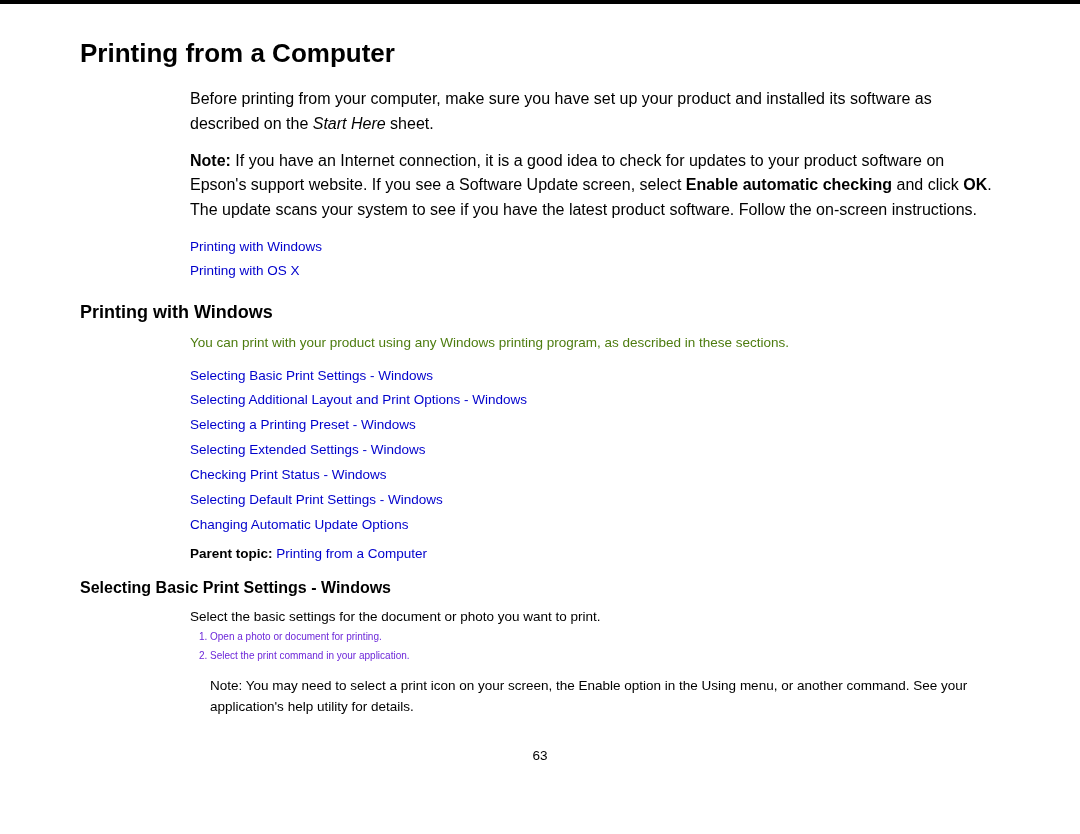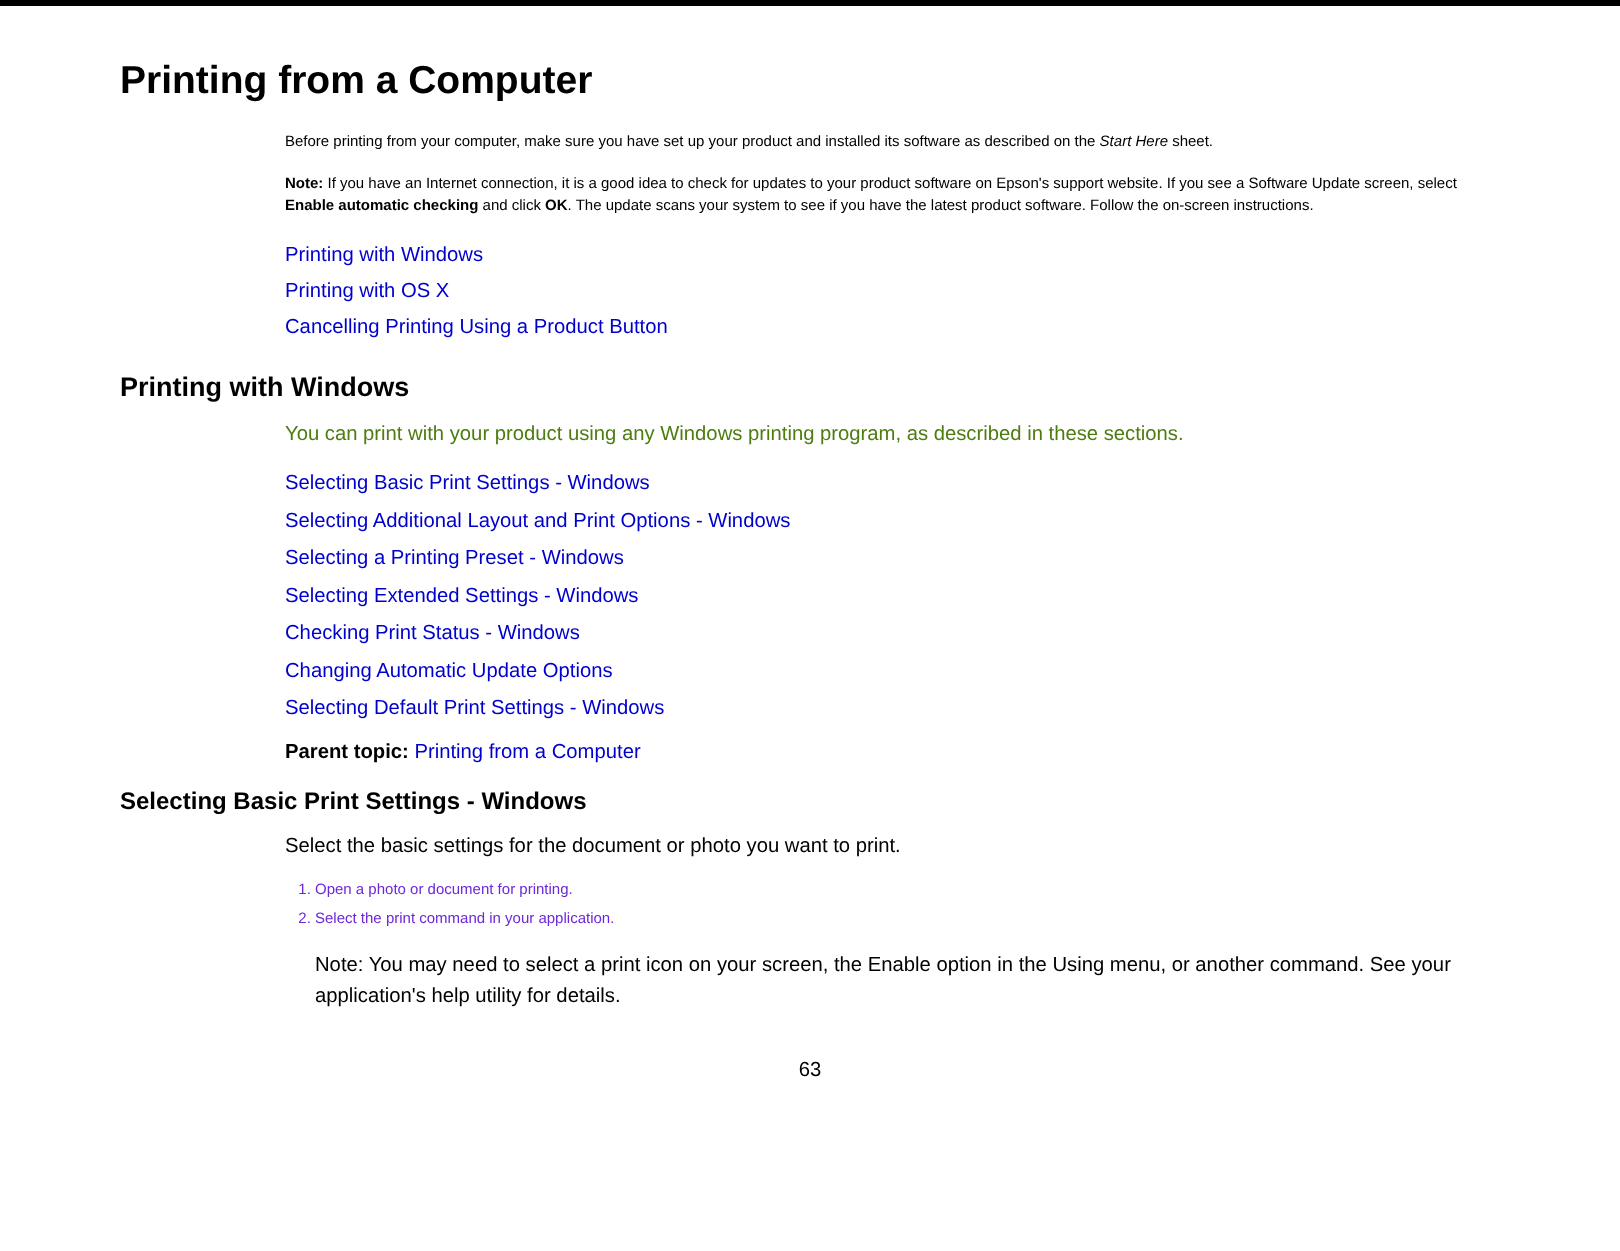--- a/index.html
+++ b/index.html
@@ -38,21 +38,21 @@
 
     .main-heading {
       font-size: 26px;
       font-weight: bold;
       color: #000000;
       margin-bottom: 18px;
       margin-top: 14px;
     }
 
     .body-text {
-      font-size: 10px;
+      font-size: 16px;
       line-height: 1.55;
       color: #000000;
       margin-left: 110px;
       margin-bottom: 12px;
     }
 
     .body-text .italic {
       font-style: italic;
     }
 
@@ -112,21 +112,21 @@
       color: #000000;
       margin-top: 18px;
       margin-bottom: 10px;
     }
 
     .sub-section-body {
       font-size: 13.5px;
       line-height: 1.55;
       color: #000000;
       margin-left: 110px;
-      margin-bottom: 10px;
+      margin-bottom: 0;
     }
 
     .numbered-list {
       margin-left: 130px;
       margin-bottom: 12px;
     }
 
     .numbered-list li {
       font-size: 10px;
       line-height: 1.7;
@@ -164,35 +164,34 @@
       Before printing from your computer, make sure you have set up your product and installed its software as described on the <span class="italic">Start Here</span> sheet.
     </p>
 
     <p class="body-text">
       <span class="bold">Note:</span> If you have an Internet connection, it is a good idea to check for updates to your product software on Epson's support website. If you see a Software Update screen, select <span class="bold">Enable automatic checking</span> and click <span class="bold">OK</span>. The update scans your system to see if you have the latest product software. Follow the on-screen instructions.
     </p>
 
     <div class="links-block">
       <a class="link" href="#">Printing with Windows</a>
       <a class="link" href="#">Printing with OS X</a>
-      <a class="link" href="#">Cancelling Printing Using a Product Button</a>
     </div>
 
     <h2 class="section-heading">Printing with Windows</h2>
 
     <p class="section-body">You can print with your product using any Windows printing program, as described in these sections.</p>
 
     <div class="section-links">
       <a class="link" href="#">Selecting Basic Print Settings - Windows</a>
       <a class="link" href="#">Selecting Additional Layout and Print Options - Windows</a>
       <a class="link" href="#">Selecting a Printing Preset - Windows</a>
       <a class="link" href="#">Selecting Extended Settings - Windows</a>
       <a class="link" href="#">Checking Print Status - Windows</a>
+      <a class="link" href="#">Selecting Default Print Settings - Windows</a>
       <a class="link" href="#">Changing Automatic Update Options</a>
-      <a class="link" href="#">Selecting Default Print Settings - Windows</a>
     </div>
 
     <p class="parent-topic-line">
       <span class="bold">Parent topic:</span>
       <a class="link" style="display:inline;" href="#"> Printing from a Computer</a>
     </p>
 
     <h2 class="sub-section-heading">Selecting Basic Print Settings - Windows</h2>
 
     <p class="sub-section-body">Select the basic settings for the document or photo you want to print.</p>

